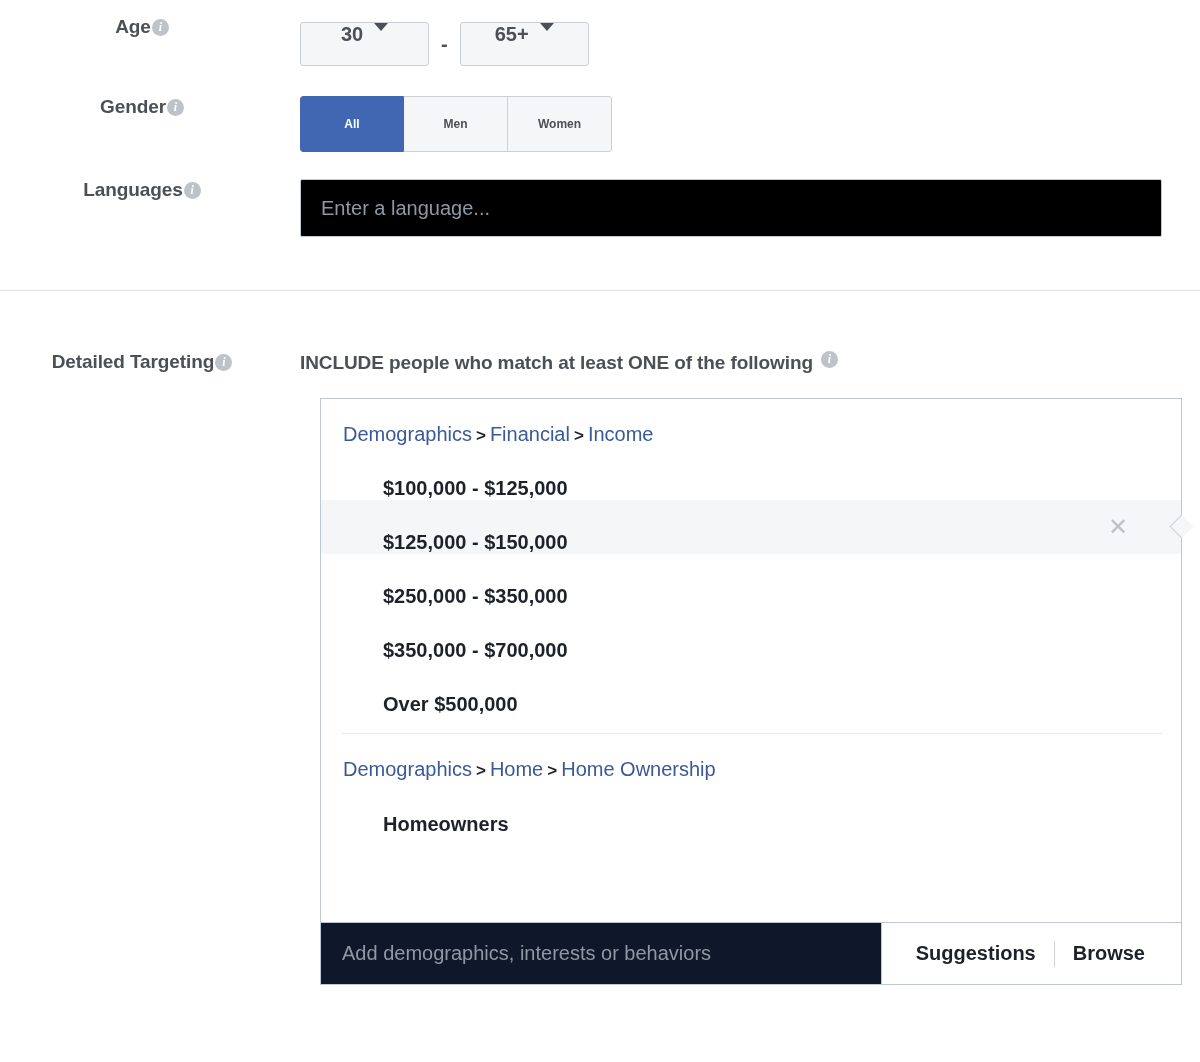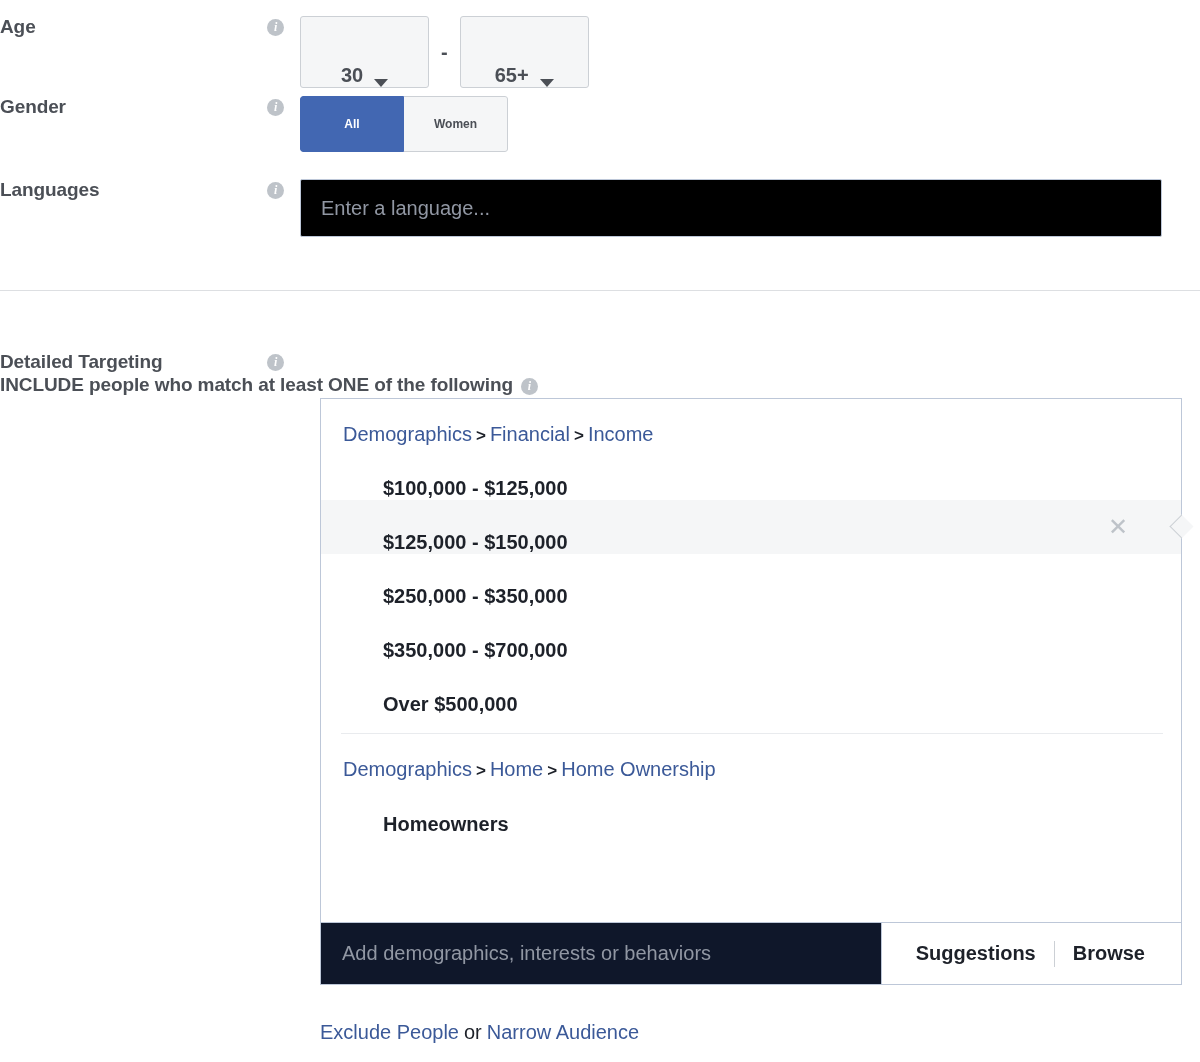--- a/index.html
+++ b/index.html
@@ -32,21 +32,21 @@
   .field-label {
     width: 300px;
     padding-right: 16px;
     text-align: right;
     font-size: 19px;
     font-weight: bold;
     color: #4b4f56;
     letter-spacing: -0.1px;
     white-space: nowrap;
     display: flex;
-    justify-content: space-between;
+    justify-content: center;
     align-items: center;
     gap: 1px;
   }
   .field-control { flex: 1 1 auto; }
 
   
   .info-icon {
     display: inline-block;
     width: 17px;
     height: 17px;
@@ -62,26 +62,26 @@
     flex: 0 0 auto;
     vertical-align: middle;
   }
   .info-icon.inline { margin-left: 8px; position: relative; top: -1px; }
 
   
   .age-row { top: 16px; }
   .age-wrap { display: flex; align-items: center; gap: 0; }
   .age-select {
     min-width: 129px;
-    height: 72px;
+    height: 44px;
     background: #f5f6f7;
     border: 1px solid #ccd0d5;
     border-radius: 3px;
     display: flex;
-    align-items: flex-end;
+    align-items: flex-start;
     justify-content: center;
     gap: 11px;
     font-size: 20px;
     font-weight: bold;
     color: #4b4f56;
     padding: 0 18px;
     cursor: pointer;
   }
   .caret-down {
     width: 0; height: 0;
@@ -155,28 +155,28 @@
   .section-divider {
     position: absolute;
     left: 0;
     top: 290px;
     width: 1200px;
     height: 1px;
     background: #dddfe2;
   }
 
   
-  .dt-row { top: 351px; flex-direction: column; }
+  .dt-row { top: 351px; }
   .dt-heading {
     font-size: 19px;
     font-weight: bold;
     color: #4b4f56;
     letter-spacing: -0.1px;
     display: flex;
-    align-items: flex-end;
+    align-items: flex-start;
     white-space: nowrap;
     padding-top: 1px;
   }
 
   
   .panel {
     position: absolute;
     left: 320px;
     top: 398px;
     width: 862px;
@@ -339,20 +339,23 @@
     <div class="field-label">
       <span>Gender</span>
       <span class="info-icon">i</span>
     </div>
     <div class="field-control">
       <div class="seg-group">
         <div class="seg-btn active">
           <span>All</span>
         </div>
         <div class="seg-btn">
+          <span>Men</span>
+        </div>
+        <div class="seg-btn">
           <span>Women</span>
         </div>
       </div>
     </div>
   </div>
 
   <div class="field-row lang-row">
     <div class="field-label">
       <span>Languages</span>
       <span class="info-icon">i</span>
@@ -423,17 +426,14 @@
     <div class="search-input">
       <span>Add demographics, interests or behaviors</span>
     </div>
     <div class="search-actions">
       <span class="action-link">Suggestions</span>
       <span class="action-sep"></span>
       <span class="action-link">Browse</span>
     </div>
   </div>
 
-  <div class="bottom-links">
-    <a href="#">Exclude People</a><span class="or">or</span><a href="#">Narrow Audience</a>
-  </div>
 
 </div>
 
 </body></html>

